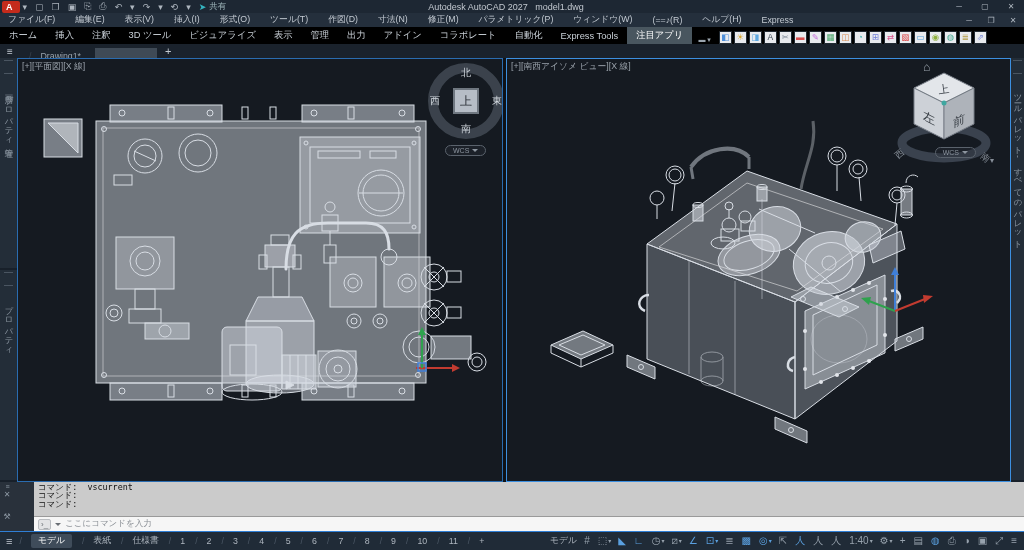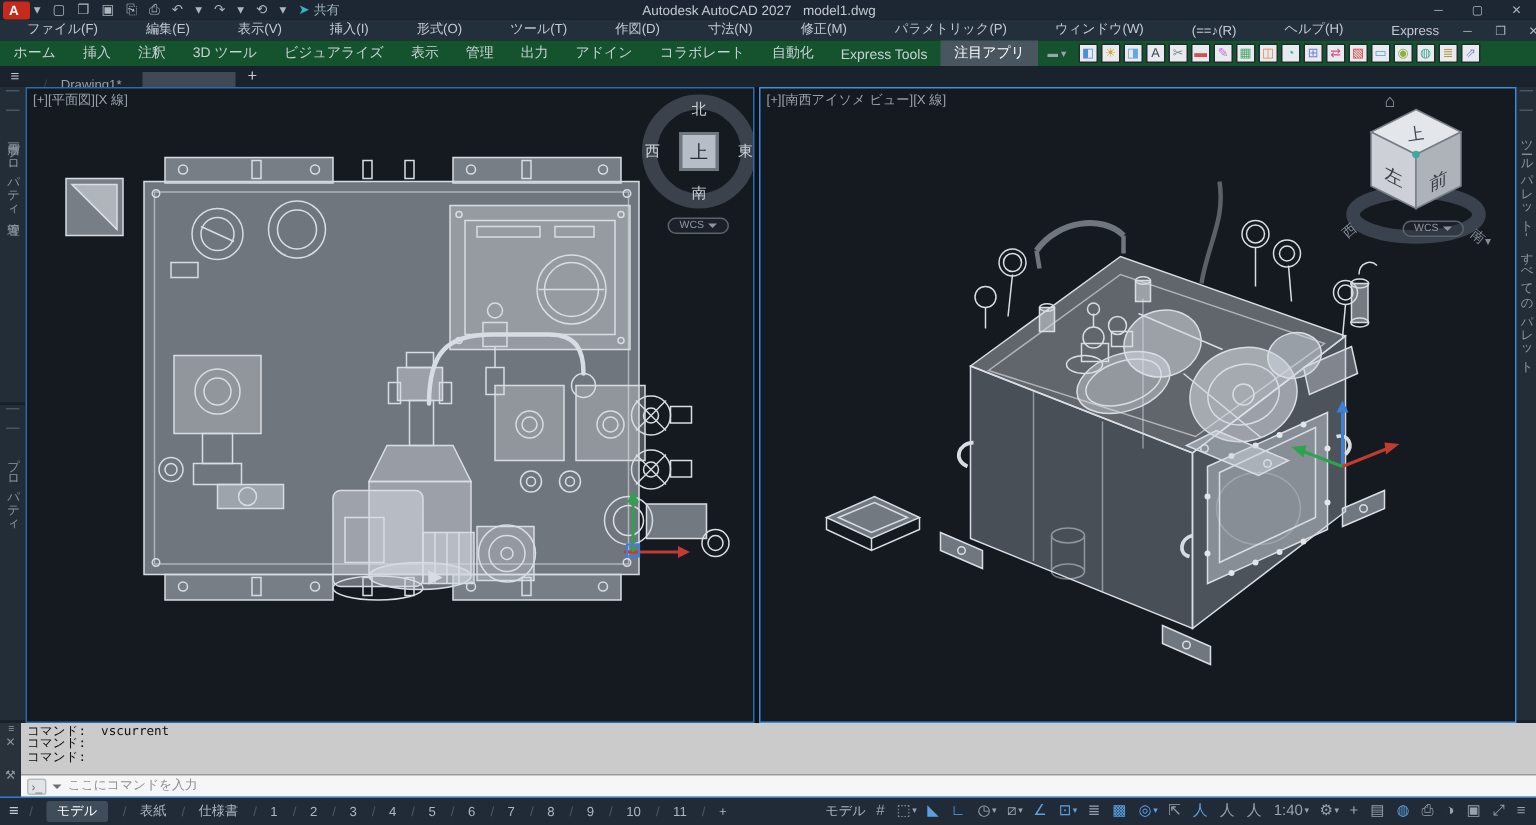--- a/index.html
+++ b/index.html
@@ -14,27 +14,27 @@
   .qat li{display:flex;align-items:center;padding:0 2px;color:#aeb6bf;font-size:9px;cursor:default;height:12px;}
   .qat li.logo{background:#c42b1c;color:#fff;font-weight:bold;border-radius:2px;padding:0 4px;font-size:9px;}
   .qat li.accent{color:#35b5c1;}
   .qat li .qlabel{margin-left:3px;color:#9fb6bb;font-size:8.5px;}
   .win-title{position:absolute;left:0;right:12px;text-align:center;font-size:9px;color:#c3c9d0;pointer-events:none;}
   .win-controls{margin-left:auto;display:flex;height:100%;}
   .win-controls div{width:26px;text-align:center;font-size:8px;color:#aeb6bf;line-height:13px;}
 
   
   .menubar{height:14px;background:#242f3c;display:flex;align-items:center;font-size:8.8px;color:#c3cad2;}
-  .menus{gap:16px;padding-left:10px;}
+  .menus{gap:4px;padding-left:0;}
   .menus li{padding:0 8px;white-space:nowrap;}
   .doc-controls{margin-left:auto;display:flex;}
   .doc-controls div{width:22px;text-align:center;font-size:8px;color:#aeb6bf;}
 
   
-  .ribbonrow{height:17px;background:#14532d;display:flex;align-items:center;font-size:9.3px;color:#c9d0d7;}
+  .ribbonrow{height:17px;background:#000000;display:flex;align-items:flex-end;font-size:9.3px;color:#c9d0d7;}
   .ribbon-tabs{height:100%;}
   .ribbon-tabs li{padding:0 9px;height:100%;display:flex;align-items:center;white-space:nowrap;}
   .ribbon-tabs li.active{background:#49565f;color:#fff;font-family:Liberation Mono, monospace;}
   .ribbon-collapse{margin-left:6px;color:#9aa4ae;font-size:7px;white-space:nowrap;}
   .mini-toolbar{margin-left:8px;gap:2px;}
   .mini-toolbar li{width:13px;height:13px;background:#e8eaee;border:1px solid #212a33;border-radius:1px;
     display:flex;align-items:center;justify-content:center;font-size:8.5px;line-height:1;}
 
   
   .filetabs{height:14px;background:#1a222c;display:flex;align-items:center;font-size:8.8px;color:#98a2ac;}
@@ -78,21 +78,21 @@
   .wcs-right{top:88px;right:34px;}
   .pill-caret{width:0;height:0;border-left:3px solid transparent;border-right:3px solid transparent;border-top:3px solid #8d96a0;}
   .home-btn{position:absolute;top:2px;left:416px;font-size:12px;color:#9aa2ab;z-index:2;line-height:1;}
   .viewcube-wrap{position:absolute;top:6px;right:8px;width:120px;height:110px;z-index:2;}
 
   
   .cmdpanel{height:50px;display:flex;background:#29313b;border-bottom:1px solid #2f7fd6;}
   .cmd-side{width:14px;display:flex;flex-direction:column;align-items:center;color:#8d98a3;font-size:8px;padding:1px 0;}
   .cmd-side .grip{font-size:7px;letter-spacing:-1px;}
   .cmd-side .wrench{margin-top:auto;margin-bottom:9px;}
-  .cmd-body{flex:1;display:flex;flex-direction:column;min-width:0;}
+  .cmd-body{flex:1;display:flex;flex-direction:column;min-width:0;margin-left:20px;}
   .cmd-history{flex:1;background:#cbcbcb;color:#101010;font-family:"DejaVu Sans Mono",monospace;
     font-size:8.4px;line-height:8.4px;padding:1px 0 0 4px;display:block;overflow:hidden;}
   .cmd-history li{white-space:pre;display:block;}
   .cmd-input{height:15px;background:#f6f6f6;display:flex;align-items:center;gap:4px;padding:0 4px;border-top:1px solid #9a9a9a;}
   .cmd-btn{font-size:8px;color:#6a6f75;background:#e2e3e5;border:1px solid #b9bcc0;border-radius:2px;padding:0 2px;line-height:9px;}
   .cmd-caret{width:0;height:0;border-left:3px solid transparent;border-right:3px solid transparent;border-top:3px solid #6a6f75;}
   .cmd-hint{font-size:8.5px;color:#8a8f95;}
 
   
   .statusbar{height:18px;background:#202b37;display:flex;align-items:center;font-size:8.8px;color:#aeb6bf;padding:0 6px;}

